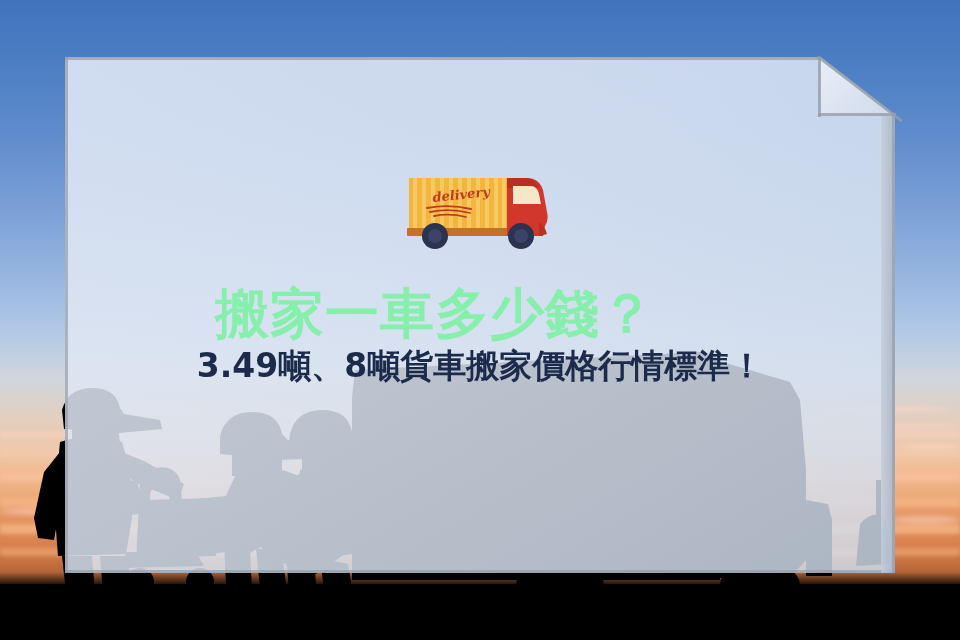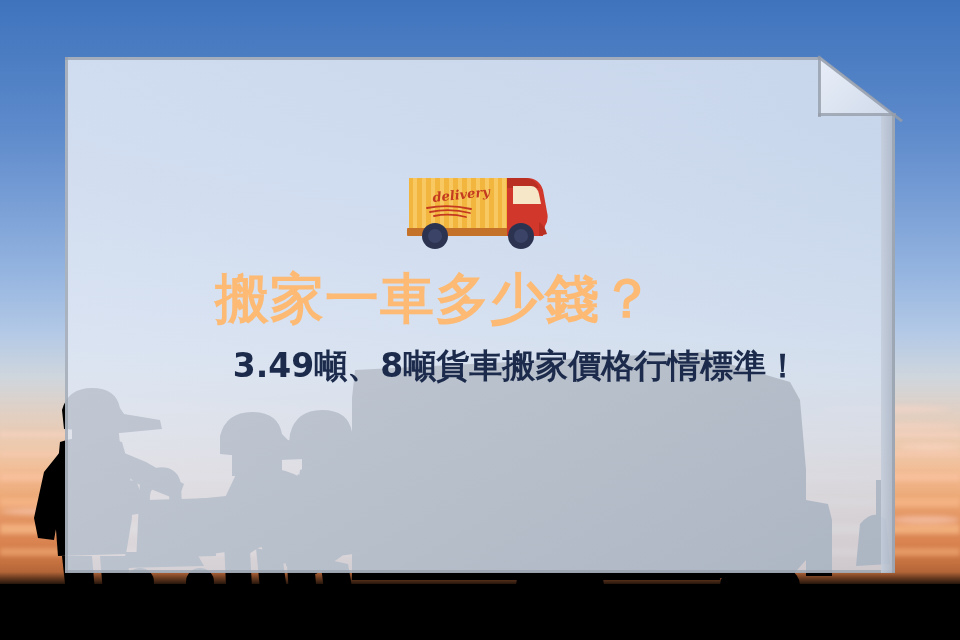--- a/index.html
+++ b/index.html
@@ -132,41 +132,40 @@
   .content {
     position:absolute; left:65px; top:57px; width:830px; height:516px;
   }
 
   .truck-icon {
     position:absolute; left:340px; top:113px;
     width:146px; height:80px;
   }
 
   .headline {
-    position:absolute; left:0; top:215px; width:740px;
+    position:absolute; left:0; top:230px; width:740px;
     text-align:center;
     font-family:"DejaVu Sans", sans-serif;
     font-weight:bold;
     font-size:54px;
     line-height:1;
     letter-spacing:1px;
-    color:#fdba74;
+    color:#86efac;
     white-space:nowrap;
   }
   .subhead {
     position:absolute; left:0; top:292px; width:830px;
     text-align:center;
     font-family:"DejaVu Sans", sans-serif;
     font-weight:bold;
     font-size:33px;
     line-height:1;
     letter-spacing:0px;
     color:#1c2b4c;
     white-space:nowrap;
-    margin-left:36px;
   }
 </style>
 </head>
 <body>
 
 <div id="stage">
 
   <div class="sky"></div>
 
   <div class="cloudband cb1"></div>

